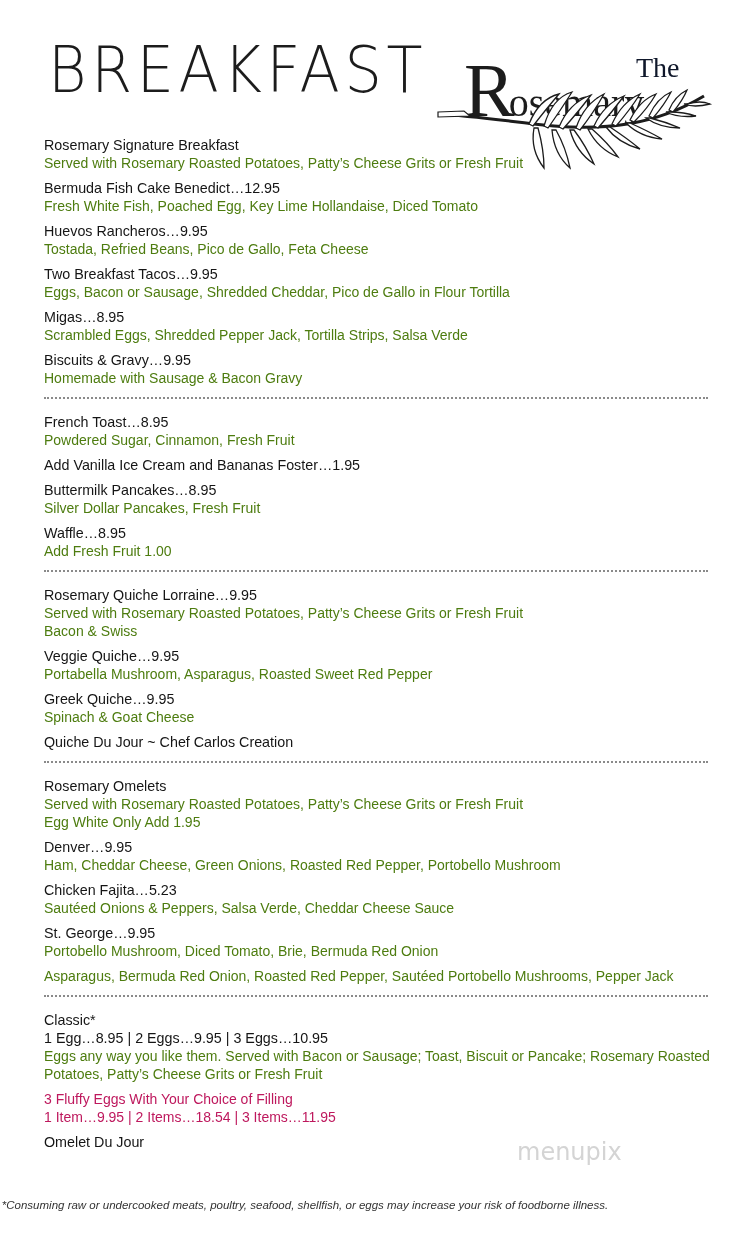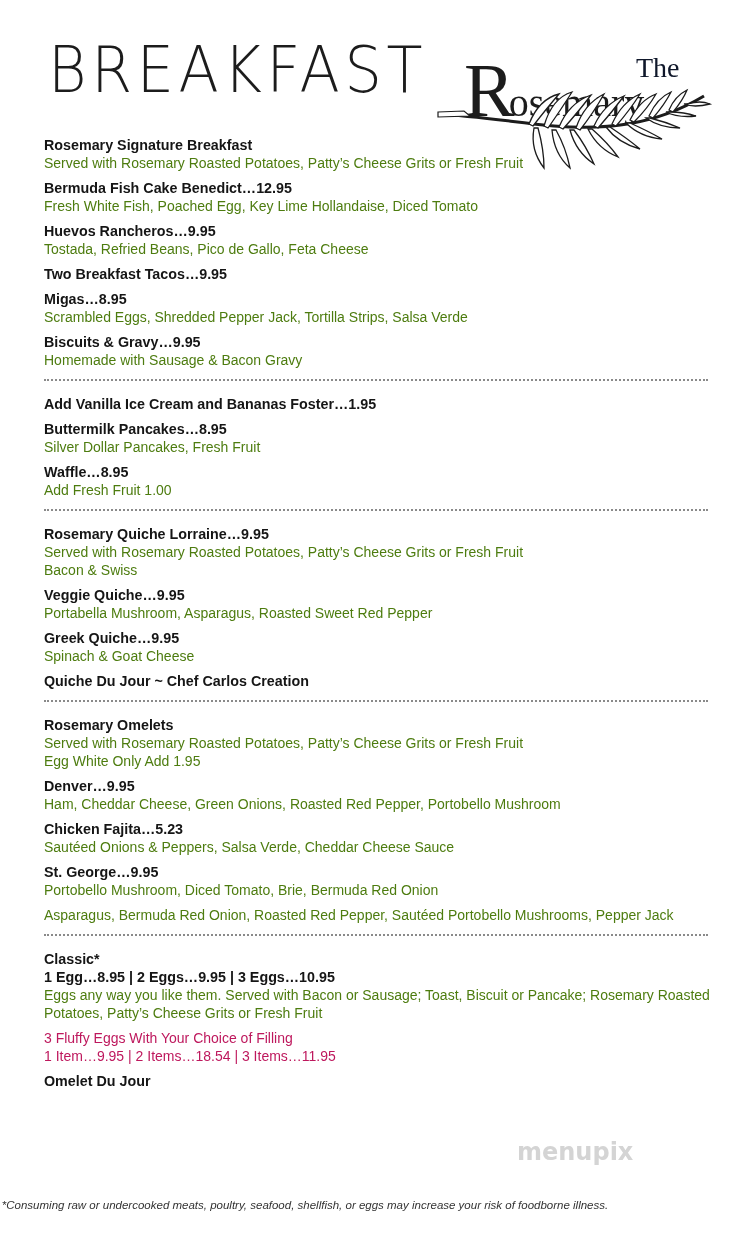--- a/index.html
+++ b/index.html
@@ -24,34 +24,34 @@
       position: absolute; left: 30px; top: 16px;
       font-family: "Liberation Serif", "DejaVu Serif", serif;
       color: #1c1c1c; line-height: 1; white-space: nowrap;
     }
     .logo-name .big { font-size: 76px; vertical-align: baseline; }
     .logo-name .rest { font-size: 40px; margin-left: -6px; }
     .logo svg { position: absolute; left: 0; top: 50px; }
 
     .menu { position: absolute; left: 44px; top: 136px; width: 680px; }
     .item { margin-bottom: 7px; }
-    .name { font-weight: bold; font-size: 14.3px; line-height: 18px; color: #151515; }
+    .name { font-weight: normal; font-size: 14.3px; line-height: 18px; color: #151515; }
     .desc { font-size: 14px; line-height: 18px; color: #4d7c0f; }
     .plain { font-size: 14px; line-height: 18px; color: #be185d; font-weight: normal; }
     .divider {
       height: 0; border-top: 2px dotted #8a8a8a;
       width: 664px; margin: 10px 0 14px 0;
     }
     .disclaimer {
       position: absolute; left: 0; width: 610px; top: 1199px;
       text-align: center; font-style: italic; font-size: 11.5px; color: #333;
     }
     .watermark {
       position: absolute; left: 517px; top: 1138px;
-      font-family: "DejaVu Sans", sans-serif; font-weight: 700;
+      font-family: "DejaVu Sans", sans-serif; font-weight: 400;
       font-size: 24px; color: #d4d4d4; letter-spacing: 0px;
     }
   </style>
 </head>
 <body>
 
 <div class="title">BREAKFAST</div>
 
 <div class="logo">
   <span class="logo-the">The</span>
@@ -94,33 +94,38 @@
     <div class="item">
       <div class="name">Bermuda Fish Cake Benedict…12.95</div>
       <div class="desc">Fresh White Fish, Poached Egg, Key Lime Hollandaise, Diced Tomato</div>
     </div>
     <div class="item">
       <div class="name">Huevos Rancheros…9.95</div>
       <div class="desc">Tostada, Refried Beans, Pico de Gallo, Feta Cheese</div>
     </div>
     <div class="item">
       <div class="name">Two Breakfast Tacos…9.95</div>
+      <div class="desc">Eggs, Bacon or Sausage, Shredded Cheddar, Pico de Gallo in Flour Tortilla</div>
     </div>
     <div class="item">
       <div class="name">Migas…8.95</div>
       <div class="desc">Scrambled Eggs, Shredded Pepper Jack, Tortilla Strips, Salsa Verde</div>
     </div>
     <div class="item">
       <div class="name">Biscuits &amp; Gravy…9.95</div>
       <div class="desc">Homemade with Sausage &amp; Bacon Gravy</div>
     </div>
   </div>
   <div class="divider"></div>
 
   <div class="section">
+    <div class="item">
+      <div class="name">French Toast…8.95</div>
+      <div class="desc">Powdered Sugar, Cinnamon, Fresh Fruit</div>
+    </div>
     <div class="item">
       <div class="name">Add Vanilla Ice Cream and Bananas Foster…1.95</div>
     </div>
     <div class="item">
       <div class="name">Buttermilk Pancakes…8.95</div>
       <div class="desc">Silver Dollar Pancakes, Fresh Fruit</div>
     </div>
     <div class="item">
       <div class="name">Waffle…8.95</div>
       <div class="desc">Add Fresh Fruit 1.00</div>

